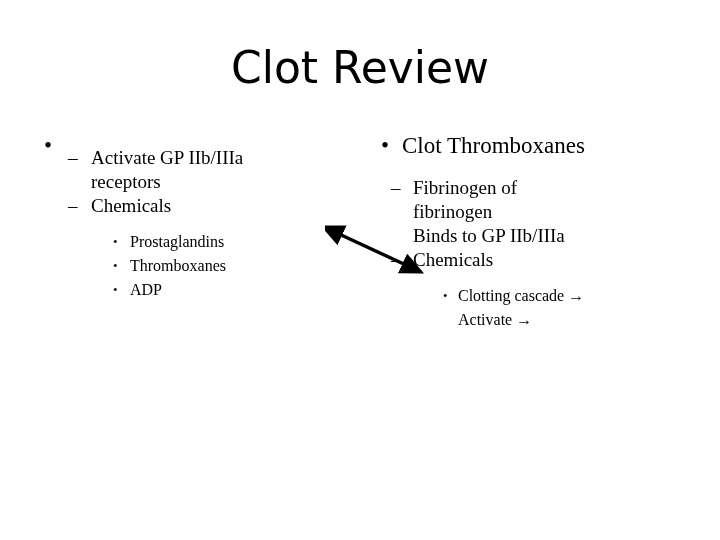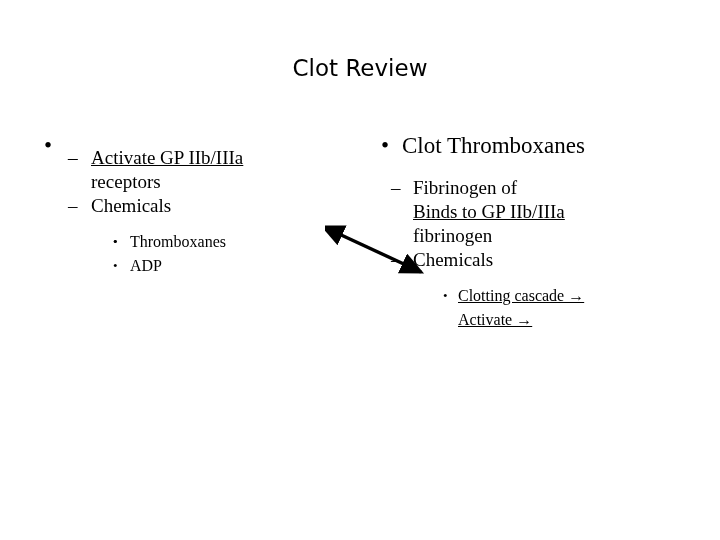--- a/index.html
+++ b/index.html
@@ -27,21 +27,21 @@
   }
 
   
   .slide-title {
     position: absolute;
     left: 0;
     top: 48px;
     width: 720px;
     text-align: center;
     font-family: "DejaVu Sans", "Liberation Sans", sans-serif;
-    font-size: 23px;
+    font-size: 44px;
     font-weight: 400;
     line-height: 40px;
     letter-spacing: 0px;
     color: #000000;
     white-space: nowrap;
   }
 
   
   .column {
     position: absolute;
@@ -99,21 +99,21 @@
   }
 
   .column-right .lvl2  { padding-left: 48px; }
   .column-right .lvl2 > .marker { left: 26px; }
   .column-right .lvl3  { padding-left: 93px; }
   .column-right .lvl3 > .marker { left: 78px; }
 
   .spacer-sm { height: 7px; }
   .spacer-md { height: 12px; }
 
-  .nowrap { white-space: nowrap; text-decoration: underline; }
+  .nowrap { white-space: nowrap; }
 
   
   .connector {
     position: absolute;
     left: 325px;
     top: 218px;
     width: 110px;
     height: 66px;
     pointer-events: none;
   }
@@ -149,20 +149,21 @@
 
     <div class="lvl2">
       <span class="marker">–</span>
       <span>Chemicals</span>
     </div>
 
     <div class="spacer-md"></div>
 
     <div class="lvl3">
       <span class="marker">•</span>
+      <span>Prostaglandins</span>
     </div>
 
     <div class="lvl3">
       <span class="marker">•</span>
       <span>Thromboxanes</span>
     </div>
 
     <div class="lvl3">
       <span class="marker">•</span>
       <span>ADP</span>
@@ -179,26 +180,26 @@
 
     <div class="spacer-sm"></div>
 
     <div class="lvl2">
       <span class="marker">–</span>
       <span>Fibrinogen of</span>
     </div>
 
     <div class="lvl2 no-marker">
       
+      <span>fibrinogen</span>
+    </div>
+
+    <div class="lvl2 no-marker">
+      
       <span class="nowrap">Binds to GP IIb/IIIa</span>
-    </div>
-
-    <div class="lvl2 no-marker">
-      
-      <span>fibrinogen</span>
     </div>
 
     <div class="lvl2">
       <span class="marker">–</span>
       <span>Chemicals</span>
     </div>
 
     <div class="spacer-md"></div>
 
     <div class="lvl3">

